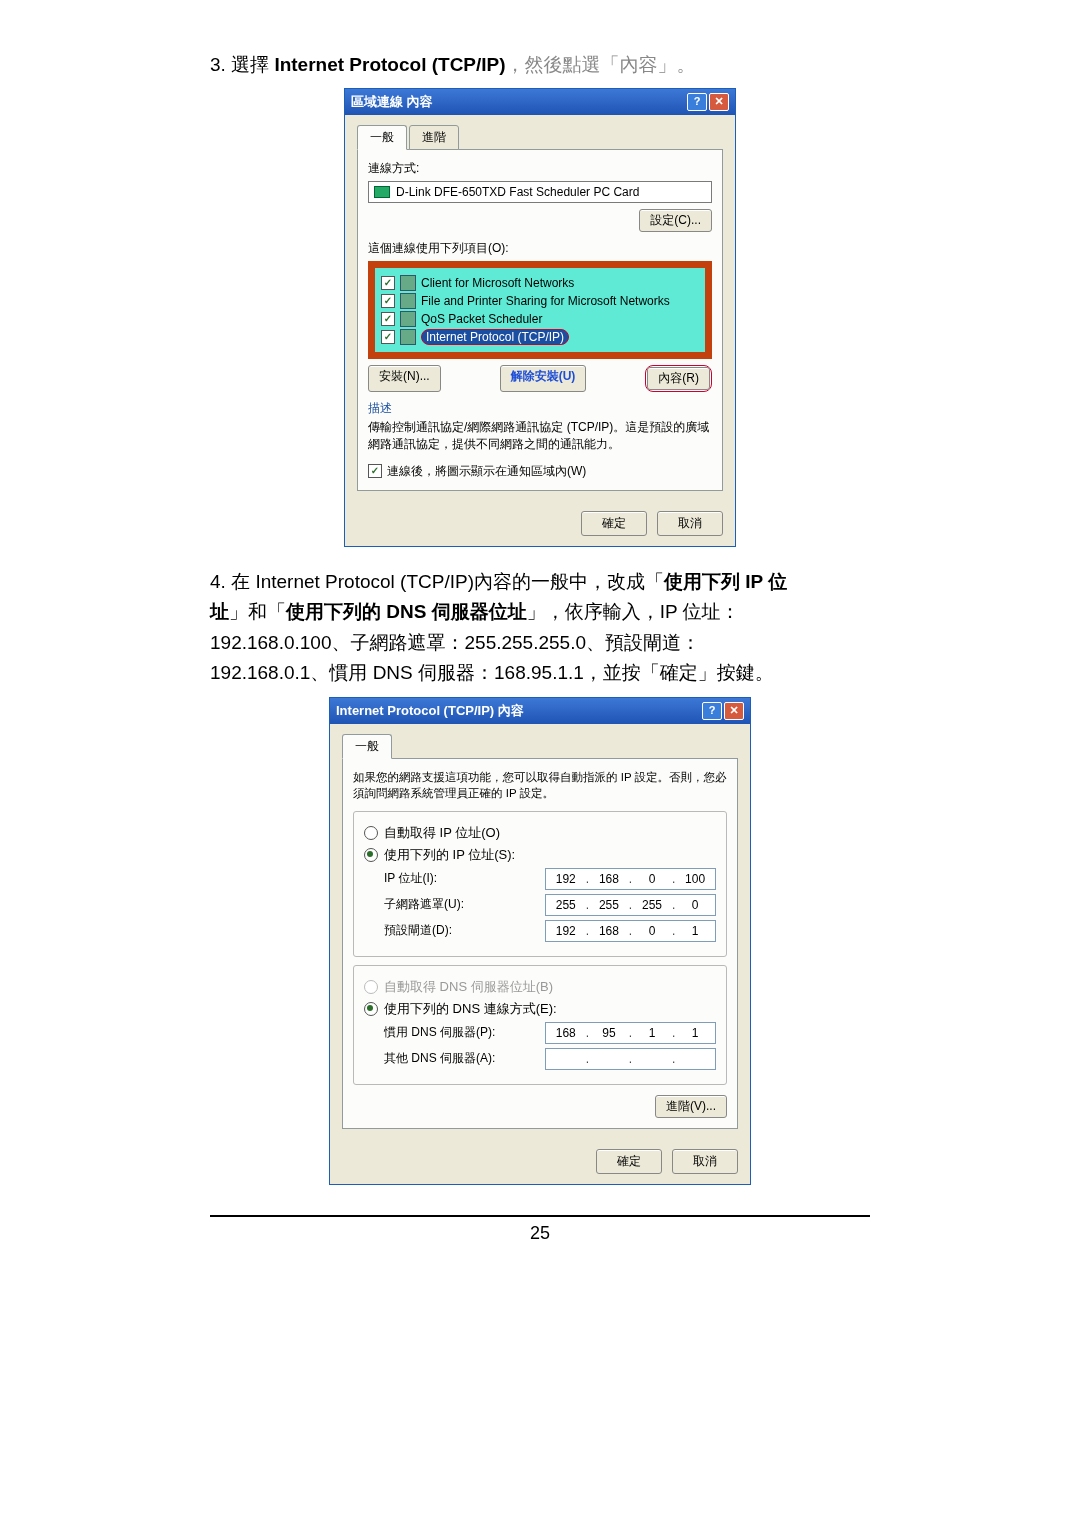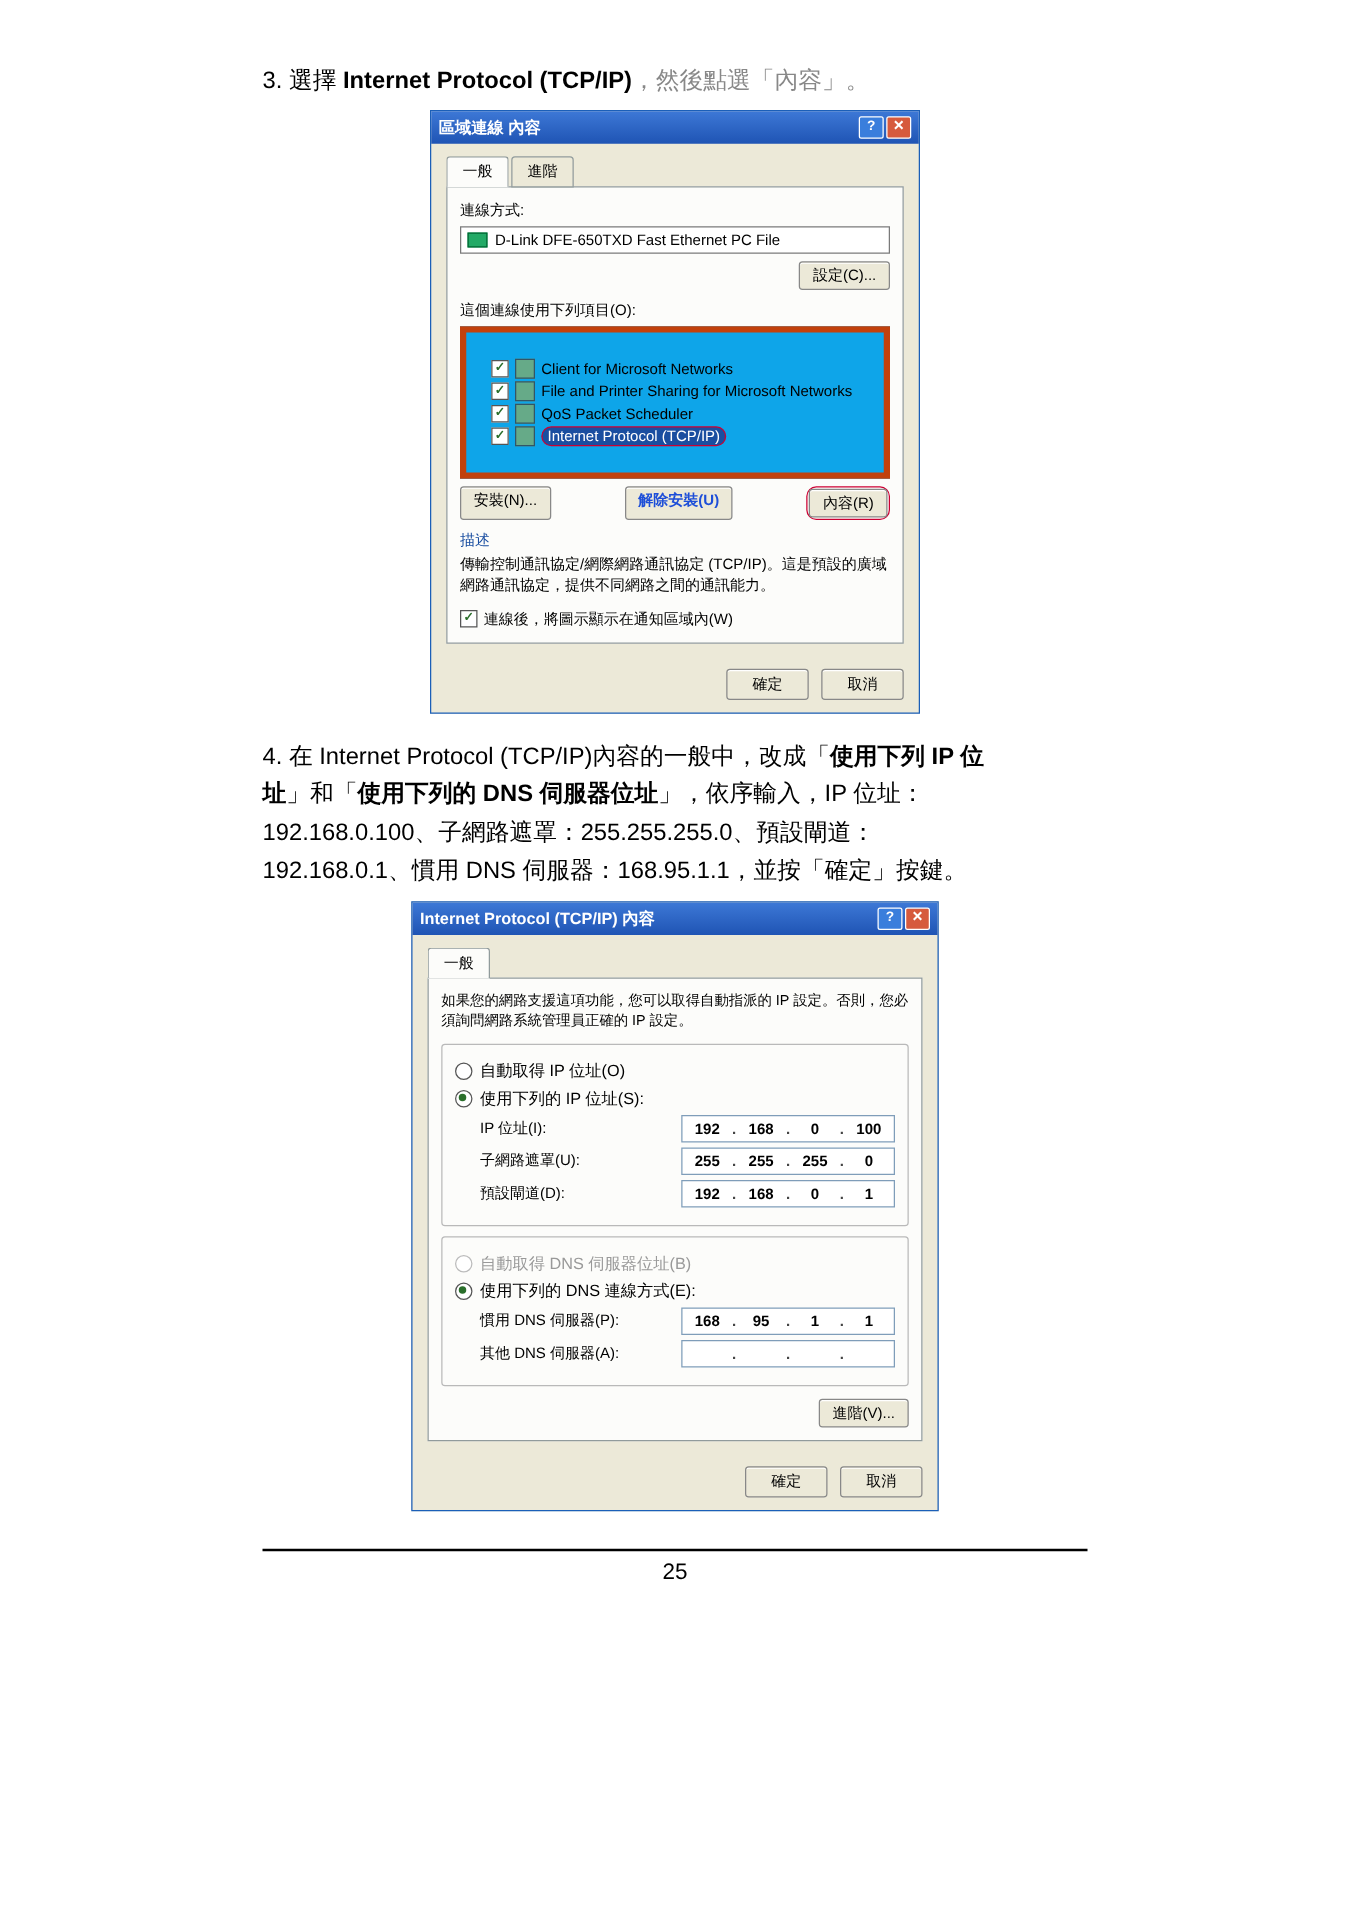--- a/index.html
+++ b/index.html
@@ -99,23 +99,23 @@
     font-size: 12px;
     background: #ece9d8;
     border: 1px solid #888;
     border-radius: 3px;
     box-shadow: inset 0 1px 0 #fff;
   }
   .btn.disabled { color: #1d4ed8; font-weight: bold; }
   .right { text-align: right; }
   .subgrp { margin-top: 8px; }
   .listbox {
-    border: 5px solid #c2410c;
-    background: #0ea5e9;
-    padding: 20px;
+    border: 7px solid #c2410c;
+    background: #5eead4;
+    padding: 6px;
     font-size: 12px;
   }
   .lrow { display: flex; align-items: center; gap: 5px; padding: 1px 0; }
   .lrow.selected {
     color: #fff;
   }
   .lrow .sel {
     border: 1.5px solid #c03; border-radius: 10px; padding: 0 4px;
     background: #1a4ea0;
   }
@@ -167,21 +167,20 @@
   }
   .rline { display: flex; align-items: center; gap: 6px; font-size: 13px; margin: 4px 0; }
   .rline.dim { color: #999; }
   .rline.dim .radio { border-color: #bbb; }
   .kv { display: flex; align-items: center; gap: 20px; margin: 4px 0 4px 20px; font-size: 12px; }
   .kv .lbl { width: 150px; }
   .ipbox {
     display: flex; gap: 0; border: 1px solid #7f9db9; background: #fff;
     height: 20px; align-items: center;
     width: 180px;
-    font-weight: bold;
   }
   .ipcell {
     flex: 1; text-align: center; font-size: 12px;
     border-left: 0;
   }
   .ipdot { color: #444; }
 
   .hr {
     border: 0; border-top: 2px solid #000;
     margin: 30px 0 6px 0;
@@ -208,21 +207,21 @@
       </div>
       <div class="dialog-body">
         <div class="tabstrip">
           <div class="tab active">一般</div>
           <div class="tab">進階</div>
         </div>
         <div class="tabpane">
           <div class="grp-label">連線方式:</div>
           <div class="adapter-row">
             <span class="nic-icon"></span>
-            <span>D-Link DFE-650TXD Fast Ethernet PC File</span>
+            <span>D-Link DFE-650TXD Fast Scheduler PC Card</span>
           </div>
           <div class="right"><span class="btn">設定(C)...</span></div>
 
           <div class="subgrp">
             <div class="grp-label">這個連線使用下列項目(O):</div>
             <div class="listbox">
               <div class="lrow">
                 <span class="chk"></span>
                 <span class="ico"></span>
                 <span>Client for Microsoft Networks</span>

